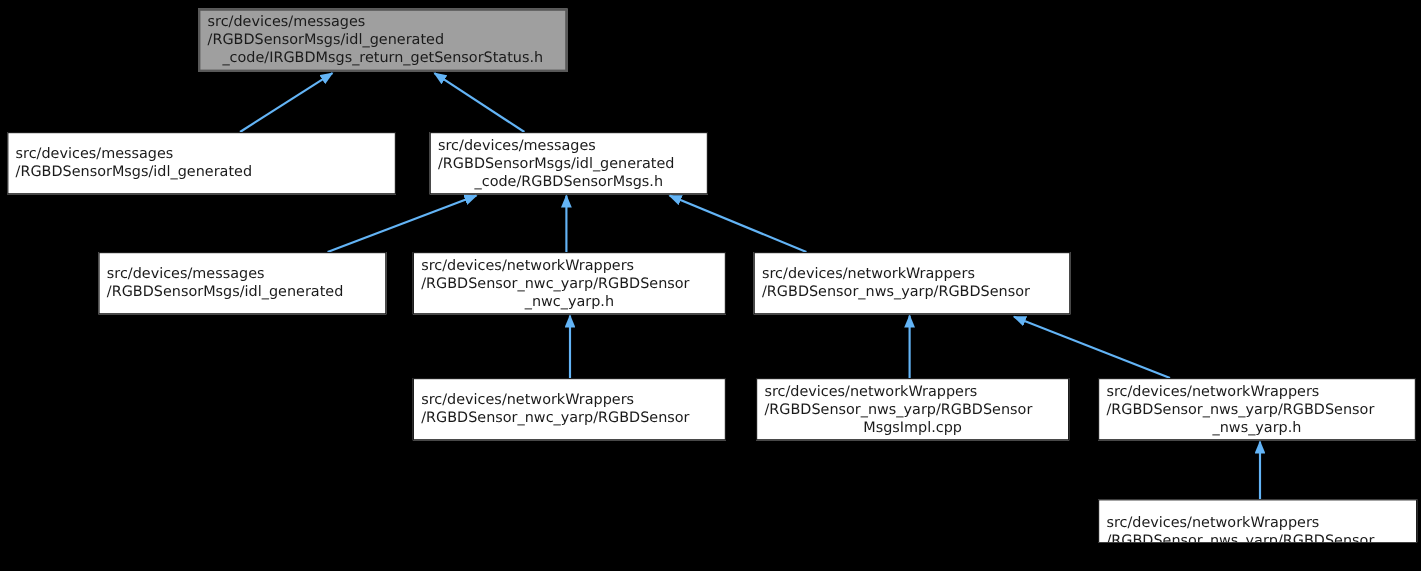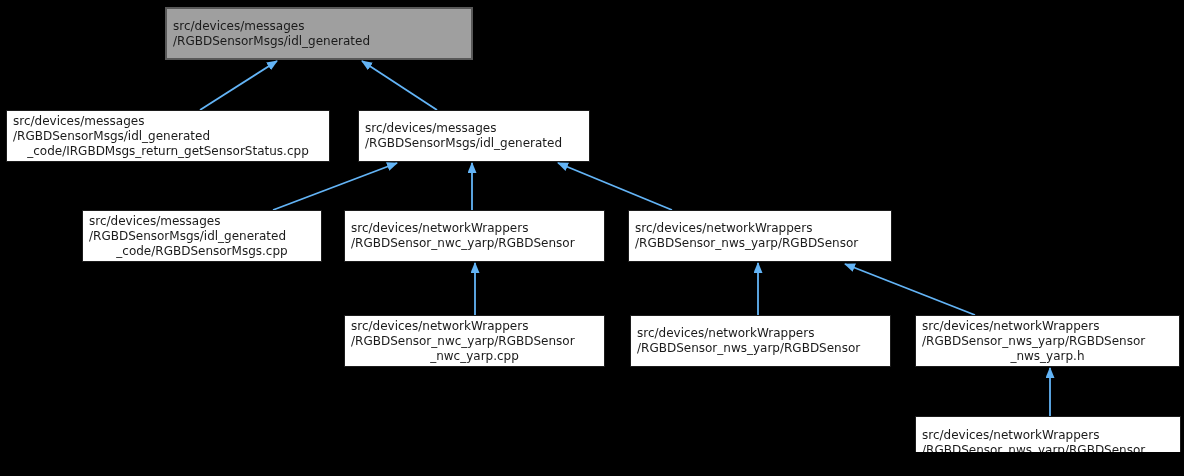--- a/index.html
+++ b/index.html
@@ -64,51 +64,52 @@
       <line x1="672" y1="210" x2="558" y2="163" stroke="#63b4f6" stroke-width="1.8" marker-end="url(#arrow)"></line>
       <line x1="475" y1="315" x2="475" y2="263" stroke="#63b4f6" stroke-width="1.8" marker-end="url(#arrow)"></line>
       <line x1="758" y1="315" x2="758" y2="263" stroke="#63b4f6" stroke-width="1.8" marker-end="url(#arrow)"></line>
       <line x1="975" y1="315" x2="845" y2="264" stroke="#63b4f6" stroke-width="1.8" marker-end="url(#arrow)"></line>
       <line x1="1050" y1="416" x2="1050" y2="368" stroke="#63b4f6" stroke-width="1.8" marker-end="url(#arrow)"></line>
     </svg>
   <div id="nodes-layer">
       <div class="node highlight" style="left: 165px; top: 7px; width: 308px; height: 53px;">
         <div class="ln">src/devices/messages</div>
         <div class="ln">/RGBDSensorMsgs/idl_generated</div>
+        <div class="ln last">_code/IRGBDMsgs_return_getSensorStatus.h</div>
       </div>
       <div class="node" style="left: 6px; top: 110px; width: 324px; height: 52px;">
         <div class="ln">src/devices/messages</div>
         <div class="ln">/RGBDSensorMsgs/idl_generated</div>
-        <div class="ln last">_code/IRGBDMsgs_return_getSensorStatus.cpp</div>
       </div>
       <div class="node" style="left: 358px; top: 110px; width: 232px; height: 52px;">
         <div class="ln">src/devices/messages</div>
         <div class="ln">/RGBDSensorMsgs/idl_generated</div>
+        <div class="ln last">_code/RGBDSensorMsgs.h</div>
       </div>
       <div class="node" style="left: 82px; top: 210px; width: 240px; height: 52px;">
         <div class="ln">src/devices/messages</div>
         <div class="ln">/RGBDSensorMsgs/idl_generated</div>
-        <div class="ln last">_code/RGBDSensorMsgs.cpp</div>
       </div>
       <div class="node" style="left: 344px; top: 210px; width: 261px; height: 52px;">
         <div class="ln">src/devices/networkWrappers</div>
         <div class="ln">/RGBDSensor_nwc_yarp/RGBDSensor</div>
+        <div class="ln last">_nwc_yarp.h</div>
       </div>
       <div class="node" style="left: 628px; top: 210px; width: 264px; height: 52px;">
         <div class="ln">src/devices/networkWrappers</div>
         <div class="ln">/RGBDSensor_nws_yarp/RGBDSensor</div>
       </div>
       <div class="node" style="left: 344px; top: 315px; width: 261px; height: 52px;">
         <div class="ln">src/devices/networkWrappers</div>
         <div class="ln">/RGBDSensor_nwc_yarp/RGBDSensor</div>
-        <div class="ln last">_nwc_yarp.cpp</div>
       </div>
       <div class="node" style="left: 630px; top: 315px; width: 261px; height: 52px;">
         <div class="ln">src/devices/networkWrappers</div>
         <div class="ln">/RGBDSensor_nws_yarp/RGBDSensor</div>
+        <div class="ln last">MsgsImpl.cpp</div>
       </div>
       <div class="node" style="left: 915px; top: 315px; width: 265px; height: 52px;">
         <div class="ln">src/devices/networkWrappers</div>
         <div class="ln">/RGBDSensor_nws_yarp/RGBDSensor</div>
         <div class="ln last">_nws_yarp.h</div>
       </div>
       <div class="node" style="left: 915px; top: 416px; width: 266px; height: 54px;">
         <div class="ln">src/devices/networkWrappers</div>
         <div class="ln">/RGBDSensor_nws_yarp/RGBDSensor</div>
       </div>

